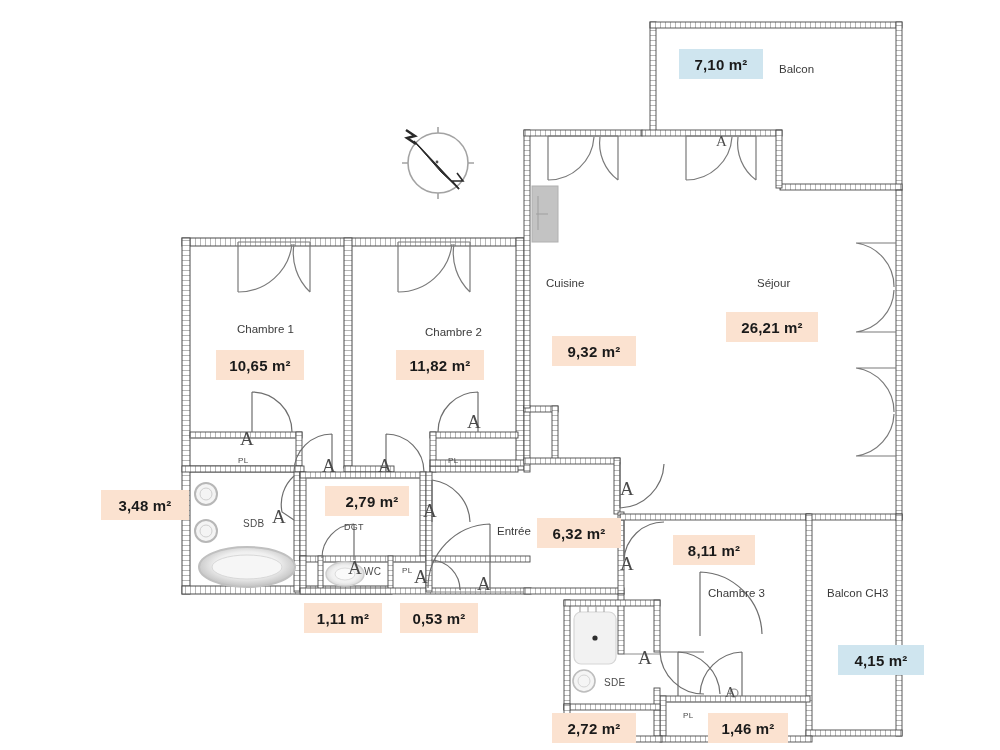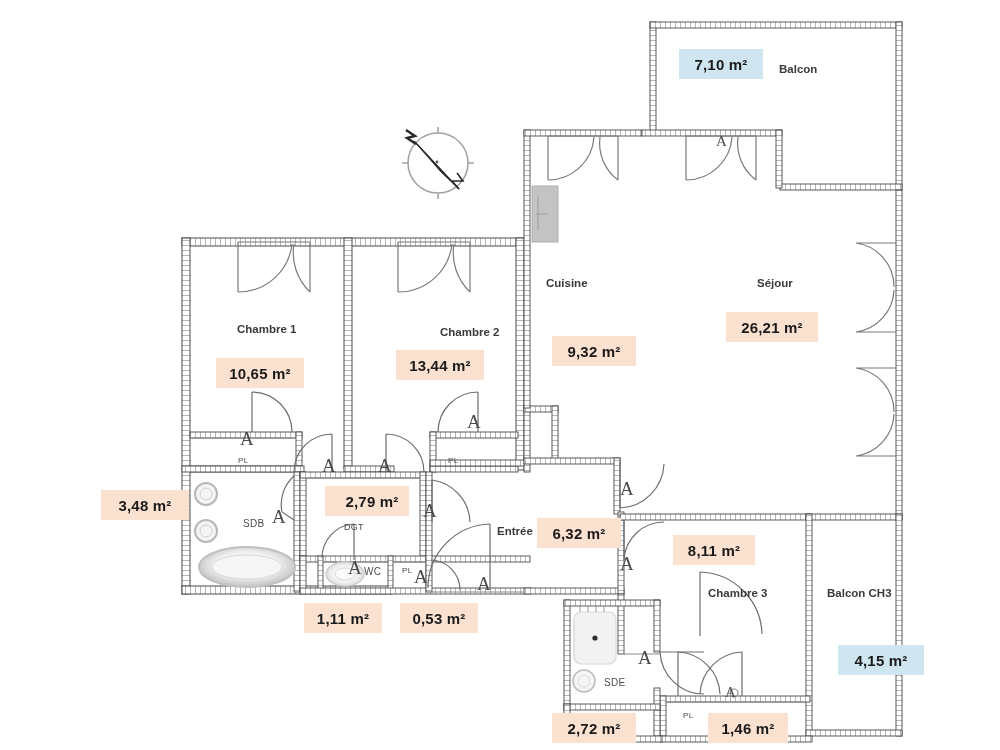--- a/index.html
+++ b/index.html
@@ -8,21 +8,21 @@
        font-family:"Liberation Sans","DejaVu Sans",sans-serif;}
   #stage{position:relative;width:895px;height:750px;background:#fff;}
   svg#plan{position:absolute;left:0;top:0;width:1000px;height:750px;}
 
   
   .chip{position:absolute;display:flex;align-items:center;justify-content:center;
         white-space:nowrap;box-sizing:border-box;}
   .chip.area{background:#fbe2d0;color:#1a1a1a;font-size:15px;font-weight:700;
              letter-spacing:.2px;padding:0 10px;height:30px;}
   .chip.area.blue{background:#cfe5ef;}
-  .chip.name{color:#3a3a3a;font-size:11.5px;font-weight:700;background:transparent;}
+  .chip.name{color:#3a3a3a;font-size:11.5px;font-weight:400;background:transparent;}
   .chip.tiny{color:#4a4a4a;font-size:8px;font-weight:400;background:transparent;
              letter-spacing:.3px;}
   .chip.door-a{color:#4a4a4a;font-size:19px;font-weight:400;background:transparent;
                font-family:"Liberation Serif","DejaVu Serif",serif;}
   .chip.door-a.sm{font-size:15px;}
 </style>
 </head>
 <body>
 
 <div id="stage">
@@ -249,24 +249,24 @@
   <div class="chip area blue" style="left:679px;top:49px;width:84px;">7,10 m²</div>
   <div class="chip name" style="left:779px;top:63px;">Balcon</div>
 
   <div class="chip name" style="left:757px;top:277px;">Séjour</div>
   <div class="chip area" style="left:726px;top:312px;width:92px;">26,21 m²</div>
 
   <div class="chip name" style="left:546px;top:277px;">Cuisine</div>
   <div class="chip area" style="left:552px;top:316px;width:84px;margin-top:20px;">9,32 m²</div>
 
   <div class="chip name" style="left:237px;top:323px;">Chambre 1</div>
-  <div class="chip area" style="left:216px;top:350px;width:88px;margin-top:8px;">10,65 m²</div>
-
-  <div class="chip name" style="left:440px;top:326px;">Chambre 2</div>
-  <div class="chip area" style="left:396px;top:350px;width:88px;">13,44 m²</div>
+  <div class="chip area" style="left:216px;top:350px;width:88px;">10,65 m²</div>
+
+  <div class="chip name" style="left:425px;top:326px;">Chambre 2</div>
+  <div class="chip area" style="left:396px;top:350px;width:88px;">11,82 m²</div>
 
   <div class="chip area" style="left:673px;top:535px;width:82px;">8,11 m²</div>
   <div class="chip name" style="left:708px;top:587px;">Chambre 3</div>
 
   <div class="chip area" style="left:101px;top:490px;width:88px;">3,48 m²</div>
   <div class="chip tiny" style="left:243px;top:518px;font-size:10px;">SDB</div>
 
   <div class="chip area" style="left:325px;top:486px;width:84px;padding-left:20px;">2,79 m²</div>
   <div class="chip tiny" style="left:344px;top:522px;font-size:9px;">DGT</div>
 

